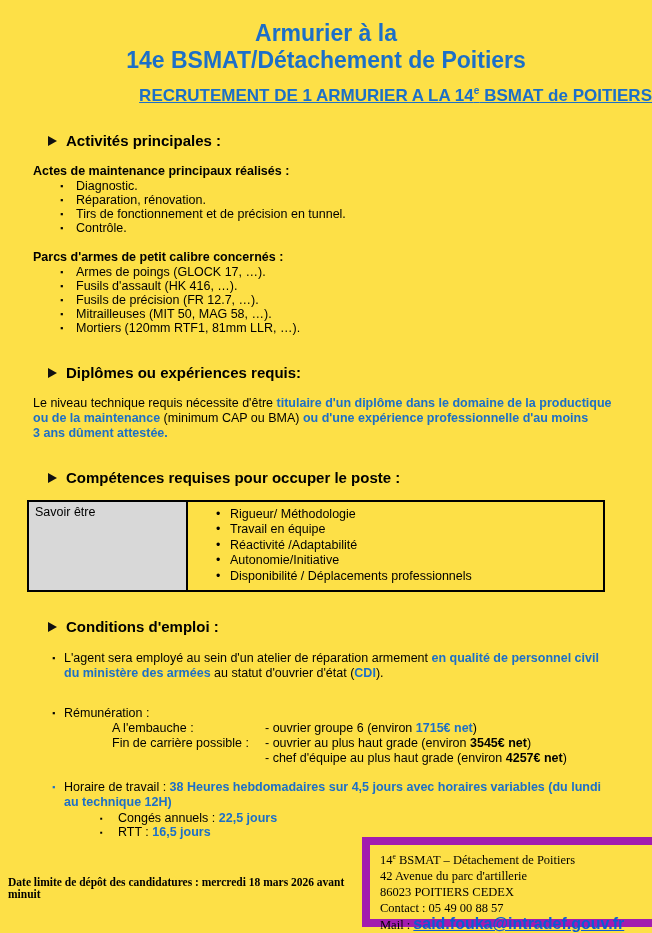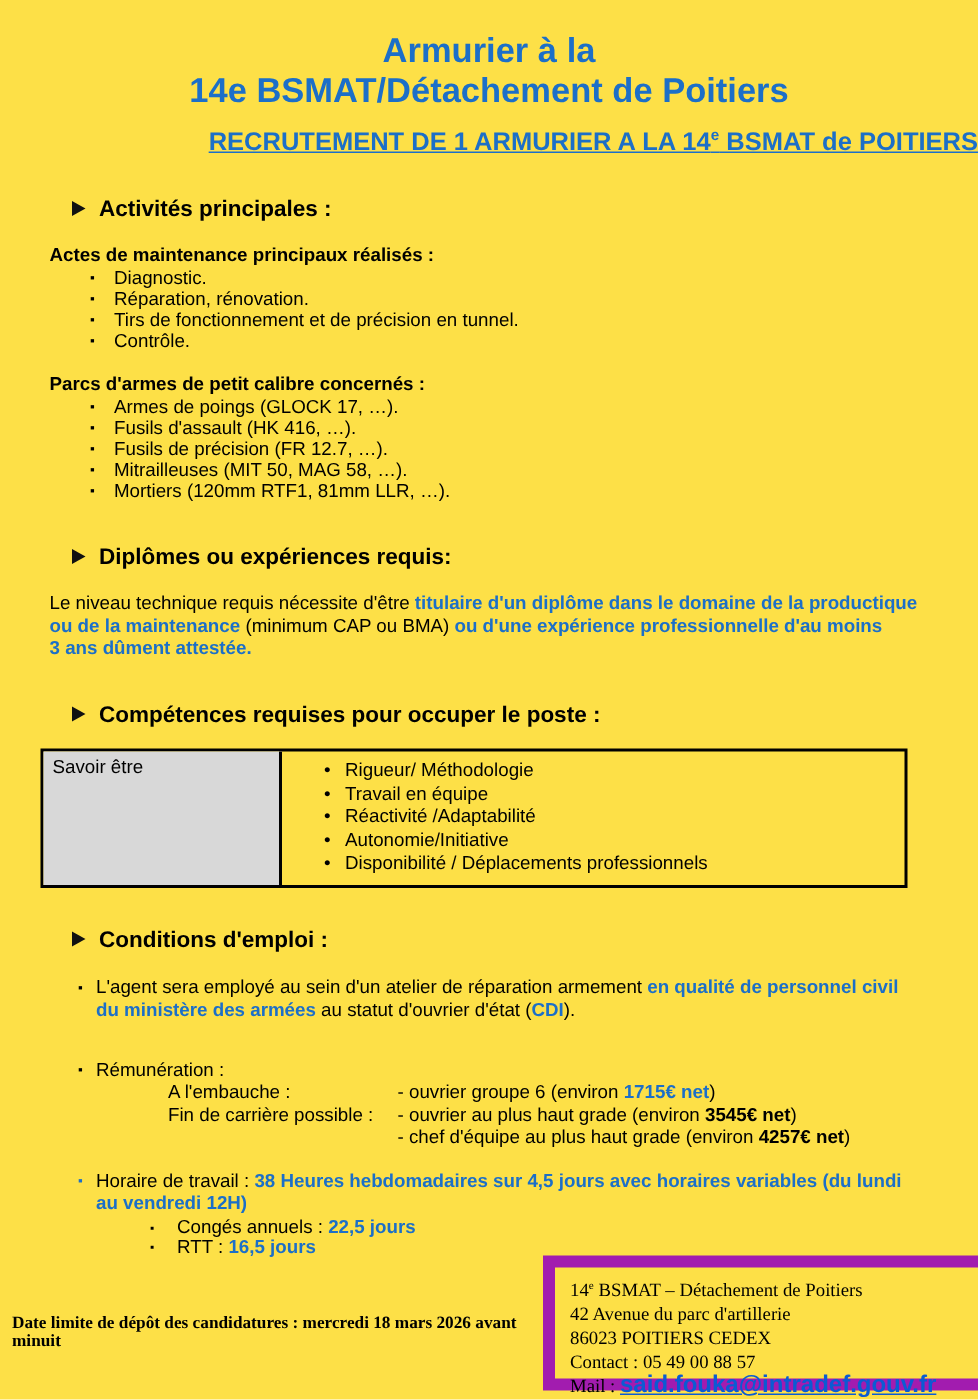--- a/index.html
+++ b/index.html
@@ -131,21 +131,21 @@
       <span><span>- ouvrier au plus haut grade (environ </span><span class="b">3545€ net</span><span>)</span></span>
     </div>
     <div class="rem-row">
       <span class="rem-label"></span>
       <span><span>- chef d'équipe au plus haut grade (environ </span><span class="b">4257€ net</span><span>)</span></span>
     </div>
   </div>
 
   <div class="cond-li" style="margin-top:14px; width:600px;">
     <span class="sq blue">▪</span><span class="cond-body"><span>Horaire de travail : </span><span class="bb">38 Heures hebdomadaires sur 4,5 jours avec horaires variables (du lundi</span><br>
-    <span style="margin-left:12px;"></span><span class="bb">au vendredi 12H)</span></span>
+    <span style="margin-left:12px;"></span><span class="bb">au technique 12H)</span></span>
   </div>
   <div class="sub-list">
     <div><span class="sq">▪</span><span>Congés annuels : </span><span class="bb">22,5 jours</span></div>
     <div><span class="sq">▪</span><span>RTT : </span><span class="bb">16,5 jours</span></div>
   </div>
 
   <div class="deadline">Date limite de dépôt des candidatures : mercredi 18 mars 2026 avant minuit</div>
 
   <div class="contact-box">
     <div><span>14</span><sup>e</sup><span> BSMAT – Détachement de Poitiers</span></div>

